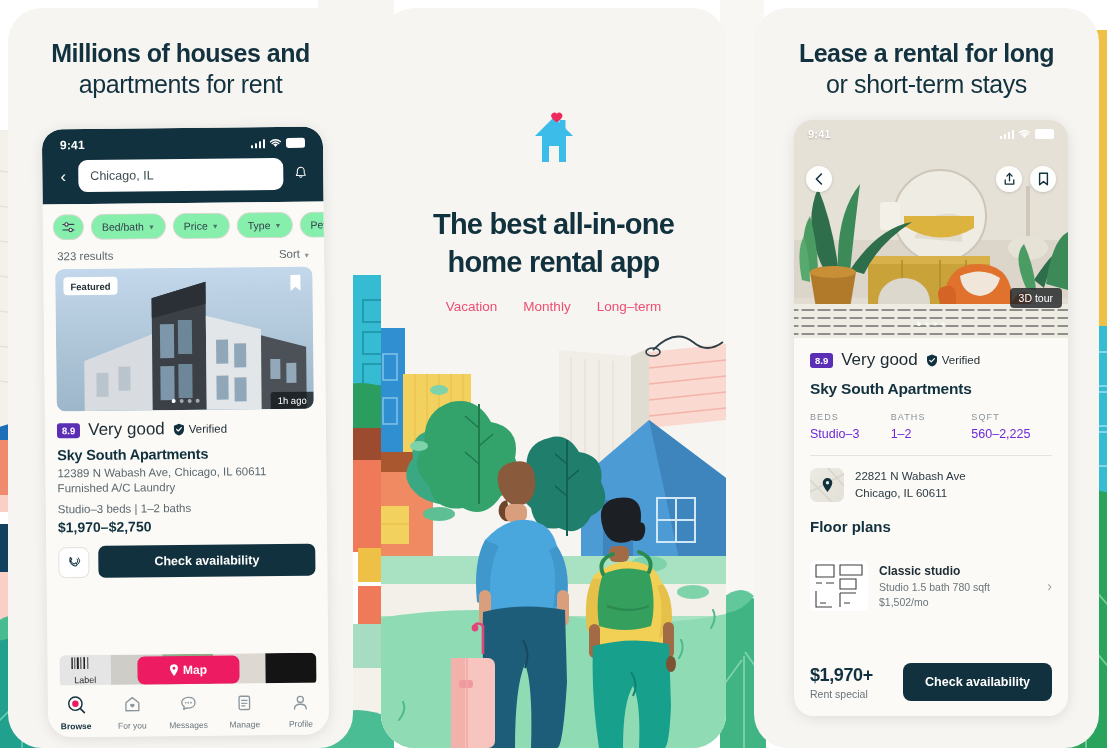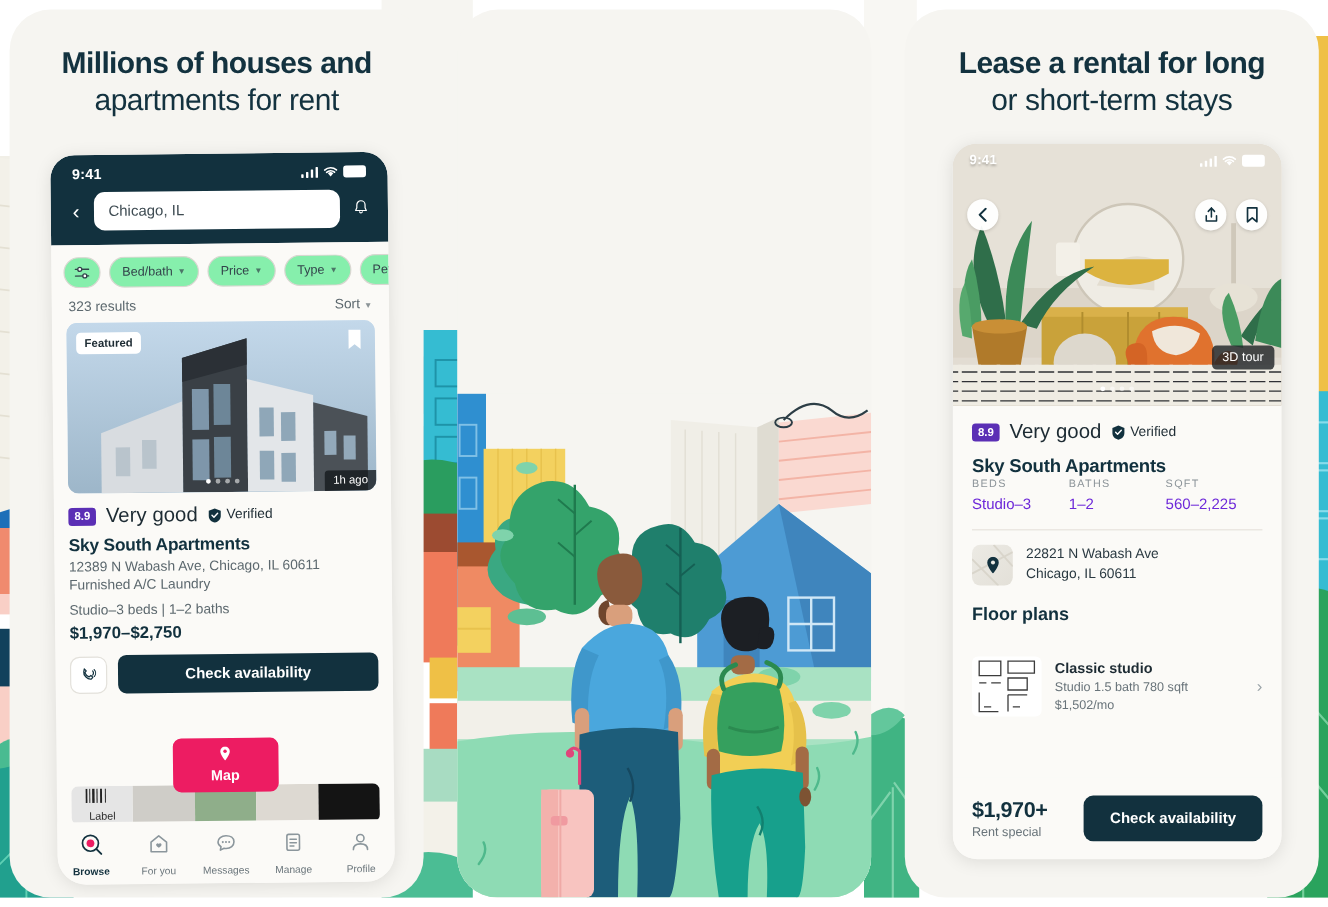--- a/index.html
+++ b/index.html
@@ -131,24 +131,23 @@
   .phonebtn {
     width: 31px; height: 31px; border-radius: 8px; background:#fff;
     border:1px solid #e3e1db; display:flex; align-items:center; justify-content:center;
   }
   .checkbtn {
     flex:1; background:#12313e; color:#fff; font-size: 12.5px; font-weight:700;
     text-align:center; padding: 9px 0; border-radius: 7px;
   }
   .mapbtn {
     position:absolute; left:50%; transform:translateX(-50%);
-    bottom: 76px; background:#ed1c62; color:#fff; font-size: 12px; font-weight:700;
+    bottom: 52px; background:#ed1c62; color:#fff; font-size: 12px; font-weight:700;
     padding: 7px 32px; border-radius: 7px; display:flex; align-items:center; gap:5px;
     z-index: 4;
-    flex-direction: column;
   }
   .thumbstrip {
     position:absolute; left: 12px; right: 12px; bottom: 50px; height: 32px;
     display:flex; border-radius: 6px; overflow:hidden;
   }
   .thumbstrip div { flex:1; }
   .tabbar {
     position:absolute; left:0; right:0; bottom:0; height: 52px;
     background:#fbfaf7; display:flex; align-items:center; justify-content:space-around;
     padding-top: 3px;
@@ -190,21 +189,21 @@
     box-shadow: 0 1px 3px rgba(0,0,0,.15);
   }
   .p3-actions { position:absolute; right: 12px; top: 46px; display:flex; gap: 8px; }
   .p3-back { position:absolute; left: 12px; top: 46px; }
   .tour {
     position:absolute; right: 6px; bottom: 30px; background: rgba(33,36,40,.82);
     color:#fff; font-size: 10.5px; padding: 4px 9px; border-radius: 4px;
   }
   .p3-body { padding: 12px 16px 0; }
   .p3-name { font-size: 15.5px; font-weight:700; color:#12313e; margin-top: 10px; letter-spacing:-.2px;}
-  .specs { display:flex; }
+  .specs { display:flex; margin-top: 14px; }
   .spec { flex: 1; }
   .spec-k { font-size: 9px; letter-spacing: 1.1px; color:#8b9398; }
   .spec-v { font-size: 12.5px; color:#6d28d9; margin-top: 5px; }
   .divider { height:1px; background:#e6e3dc; margin: 14px 0 12px; }
   .addrrow { display:flex; align-items:center; gap: 11px; }
   .maptile {
     width: 34px; height: 34px; border-radius: 7px;
     background: linear-gradient(135deg,#eceae4 0%,#e3e0d8 100%);
     display:flex; align-items:center; justify-content:center; position:relative;
   }
@@ -505,20 +504,40 @@
             <circle cx="10" cy="7" r="3.2" fill="none" stroke="#8b969c" stroke-width="1.4"></circle>
             <path d="M3.8 17c0-3.4 2.8-5 6.2-5s6.2 1.6 6.2 5" fill="none" stroke="#8b969c" stroke-width="1.4" stroke-linecap="round"></path>
           </svg>
           <span class="tl">Profile</span>
         </div>
       </nav>
     </div>
   </section>
 
   <section class="panel" id="panel-2">
+    <div class="p2-hero">
+      <span class="houseicon">
+        <svg width="62" height="62" viewBox="0 0 62 62">
+          <path d="M19 58V30h24v28Z" fill="#3cbde9"></path>
+          <path d="M31 13 12 32h38Z" fill="#3cbde9"></path>
+          <rect x="36.5" y="16" width="6" height="12" fill="#3cbde9"></rect>
+          <rect x="26" y="42" width="10" height="16" fill="#f6f5f1"></rect>
+          <path d="M39.5 11.8a3.2 3.2 0 0 0-5.7-2 3.2 3.2 0 0 0-5.7 2c0 3 5.7 6.6 5.7 6.6s5.7-3.6 5.7-6.6Z" fill="#ed2a5c"></path>
+        </svg>
+      </span>
+      <div class="p2-title">
+        <div>The best all-in-one</div>
+        <div>home rental app</div>
+      </div>
+      <div class="p2-tags">
+        <span>Vacation</span>
+        <span>Monthly</span>
+        <span>Long–term</span>
+      </div>
+    </div>
 
     <div class="illus">
       <svg viewBox="0 0 345 420" preserveAspectRatio="xMidYMax slice" width="345" height="420">
         <rect width="345" height="420" fill="#f6f5f1"></rect>
 
         <rect x="-6" y="0" width="30" height="210" fill="#2f8fd0"></rect>
         <rect x="2" y="26" width="14" height="26" fill="none" stroke="#7fc0e6" stroke-width="1.6"></rect>
         <rect x="2" y="70" width="14" height="26" fill="none" stroke="#7fc0e6" stroke-width="1.6"></rect>
 
         <rect x="22" y="46" width="68" height="120" fill="#f3d15f"></rect>

